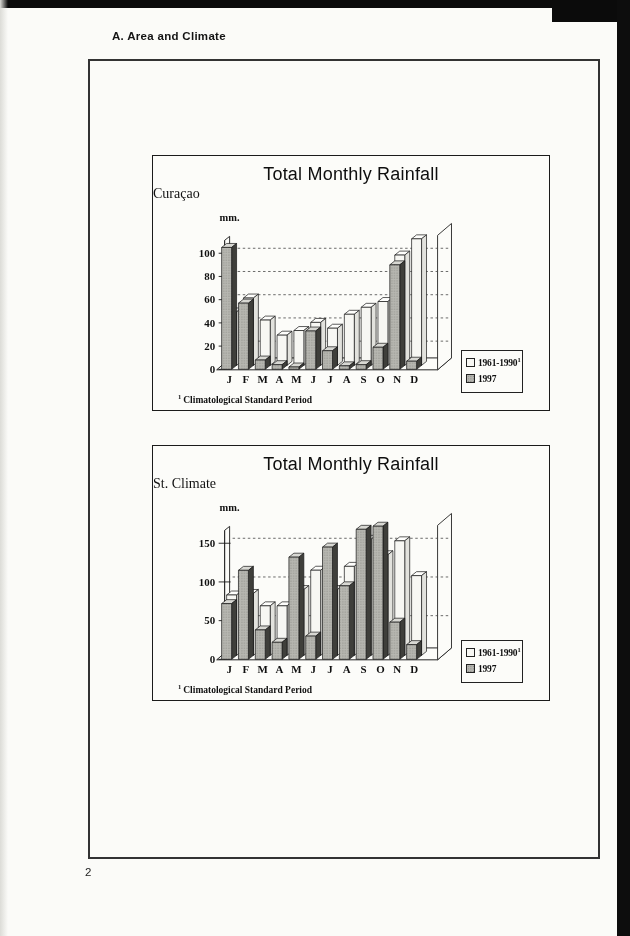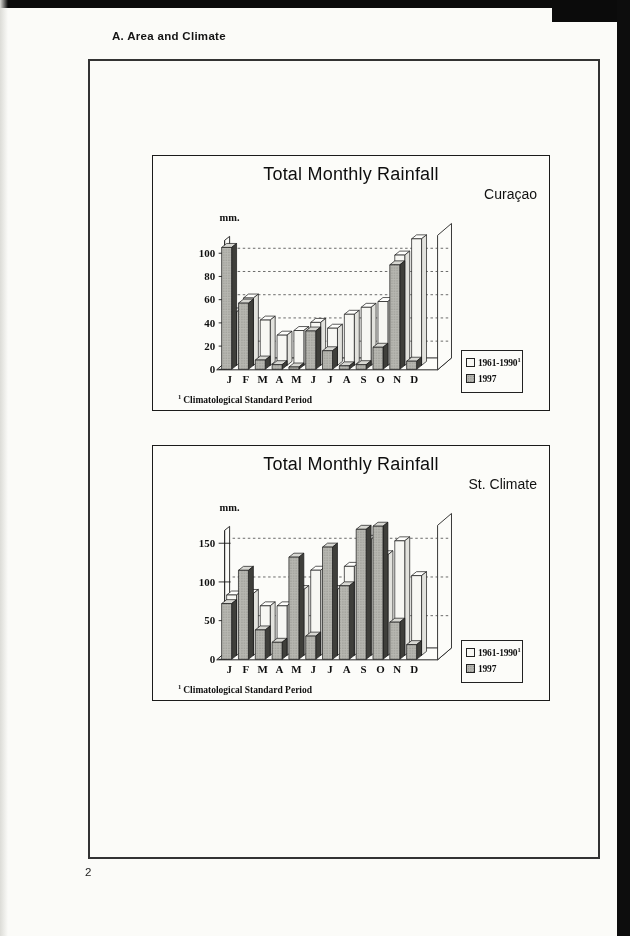--- a/index.html
+++ b/index.html
@@ -27,22 +27,22 @@
   }
   #chart-box-0{top:155px;}
   #chart-box-1{top:445px;}
   .chart-box svg{position:absolute;left:0;top:0;}
   .chart-title{
     position:absolute;top:8px;left:0;right:0;text-align:center;
     font-family:Liberation Sans, sans-serif;font-size:18px;font-weight:500;
     letter-spacing:.2px;color:#0e0e0e;
   }
   .chart-subtitle{
-    position:absolute;top:30px;left:0;right:12px;text-align:right;
-    font-family:Liberation Sans, sans-serif;font-size:14px;color:#111;
+    position:absolute;top:30px;left:0;right:12px;text-align:left;
+    font-family:Liberation Serif, serif;font-size:14px;color:#111;
   }
   .legend{
     position:absolute;left:308px;top:194px;width:62px;height:43px;
     box-sizing:border-box;border:1px solid #222;background:#fcfcf9;
     padding:5px 0 0 4px;font-family:"Liberation Serif",serif;overflow:visible;
   }
   .legend-row{display:flex;align-items:center;margin-bottom:4px;
     font-size:9.5px;font-weight:bold;letter-spacing:-.2px;color:#101010;white-space:nowrap;}
   .swatch{width:9px;height:9px;box-sizing:border-box;border:1px solid #222;margin-right:3px;flex:none;}
   .swatch-white{background:#f7f7f3;}

